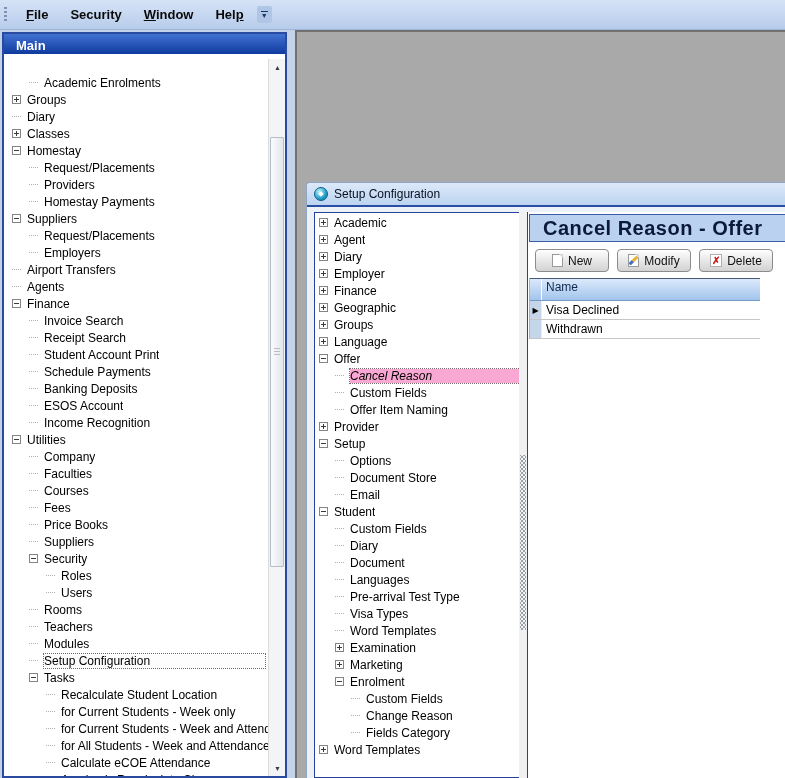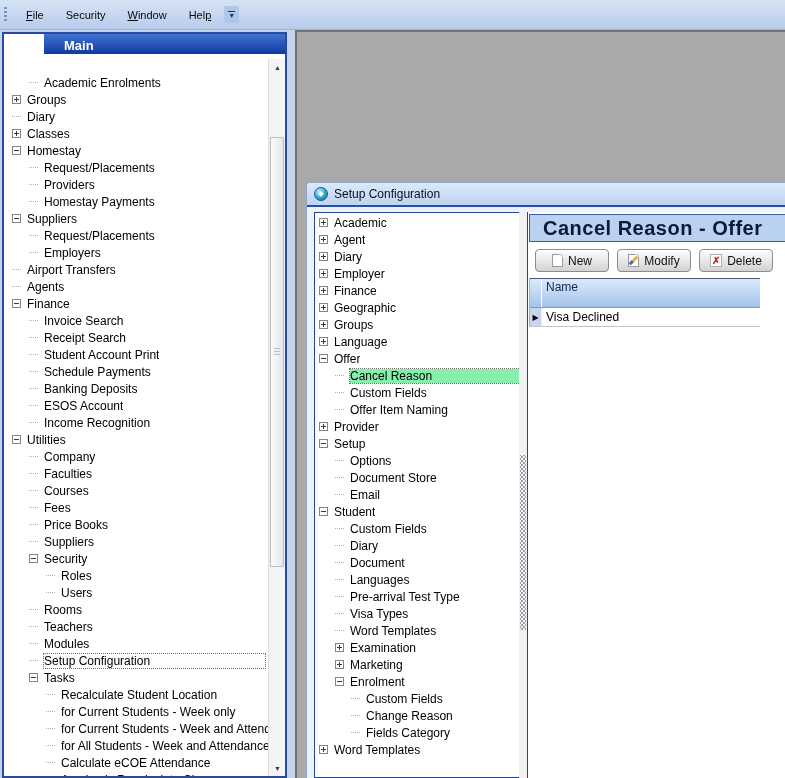--- a/index.html
+++ b/index.html
@@ -17,42 +17,42 @@
     background:linear-gradient(#d6e3f6,#b7cceb);
     border-bottom:1px solid #9db4d6;
     display:flex; align-items:center;
   }
   .grip{
     width:3px; height:16px; margin-left:4px;
     background:repeating-linear-gradient(to bottom,#7d92b6 0 2px,transparent 2px 4px);
   }
   .menu-items{ display:flex; align-items:center; margin-left:8px; }
   .menu-item{
-    padding:4px 11px; font-size:11px; color:#0a0a0a; cursor:default;
+    padding:4px 11px; font-size:13px; color:#0a0a0a; cursor:default;font-weight:bold;
   }
   .menu-item u{ text-decoration:underline; }
   .overflow{
     width:15px; height:17px; margin-left:2px; border-radius:2px;
     background:#afc6e6; display:flex; align-items:center; justify-content:center;
   }
   .ovr-glyph{
     display:block; font-size:7px; line-height:5px; color:#1c3564;
     border-top:1px solid #1c3564; padding-top:1px;
   }
   .ovr-glyph::before{ content:"▼"; }
 
   
   .main-panel{
     position:absolute; left:2px; top:32px; width:285px; height:746px;
     border:2px solid #2a4a9f; background:#fff;
   }
   .main-title{
-    height:20px; padding:4px 20px;
+    height:20px; padding:4px 12px;
     background:linear-gradient(#4272d2,#0f3a9e);
-    color:#fff; font-weight:bold; font-size:13px;margin-left:40px;
+    color:#fff; font-weight:bold; font-size:13px;
   }
   .tree{
     position:absolute; left:0; top:25px; right:17px; bottom:0;
     background:#fff; overflow:hidden; padding-top:15px; font-size:12px;
   }
   .trow{ height:17px; display:flex; align-items:center; white-space:nowrap; }
   .glyph{
     width:9px; height:9px; flex:0 0 9px;
     border:1px solid #848484; background:#fff; position:relative;
   }
@@ -66,21 +66,21 @@
     border:none; background:transparent; height:1px; border-top:1px dotted #b0b0b0;
   }
   .lvl1 .glyph{ margin-left:8px; }
   .lvl2 .glyph{ margin-left:25px; }
   .lvl3 .glyph{ margin-left:42px; }
   .tlabel{ margin-left:6px; overflow:hidden; }
   .trow .sel-main{
     outline:1px dotted #6b6b6b; flex:1; margin-right:3px; background:#fdfdfd;
   }
   .trow .sel-gray{
-    outline:1px dotted #707070; flex:1; margin-right:2px; background:#86efac;
+    outline:1px dotted #707070; flex:1; margin-right:2px; background:#f9a8d4;font-style:italic;
   }
 
   
   .vscroll{
     position:absolute; right:0; top:25px; bottom:0; width:17px;
     background:#f3f4f6; border-left:1px solid #dcdcdc;
   }
   .sb-up,.sb-down{
     position:absolute; left:0; width:17px; height:16px;
     display:flex; align-items:center; justify-content:center;
@@ -187,21 +187,21 @@
     color:#cf1d1d; font-weight:bold; font-size:10px; line-height:11px;
     text-align:center; flex:0 0 12px;
   }
   .icon-delete::before{ content:"✗"; }
 
   .grid{
     position:absolute; left:1px; top:66px; width:231px;
     border-left:1px solid #9ab4d6;
   }
   .grid-header{
-    height:30px; display:flex;
+    height:23px; display:flex;
     background:linear-gradient(#dbe9fb,#a3c4ec);
     border-top:1px solid #49597a; border-bottom:1px solid #7599c7;
   }
   .ind-h{ width:12px; border-right:1px solid #fff; }
   .name-h{ flex:1; font-size:12px; color:#0c2a50; line-height:17px; padding-left:4px; }
   .grid-row{ height:19px; display:flex; border-bottom:1px solid #c6c6c6; background:#fff; }
   .ind{
     width:12px; background:#c6d6ea; border-right:1px solid #e8eef6;
     display:flex; align-items:center; justify-content:center;
     font-size:8px; color:#000;
@@ -569,16 +569,20 @@
     <div class="grid">
       <div class="grid-header">
         <div class="ind-h"></div>
         <div class="name-h">Name</div>
       </div>
       <div>
           <div class="grid-row">
             <div class="ind">▶</div>
             <div class="cell">Visa Declined</div>
           </div>
+          <div class="grid-row">
+            <div class="ind"></div>
+            <div class="cell">Withdrawn</div>
+          </div>
         </div>
     </div>
   </div>
 </div>
 
 </body></html>

